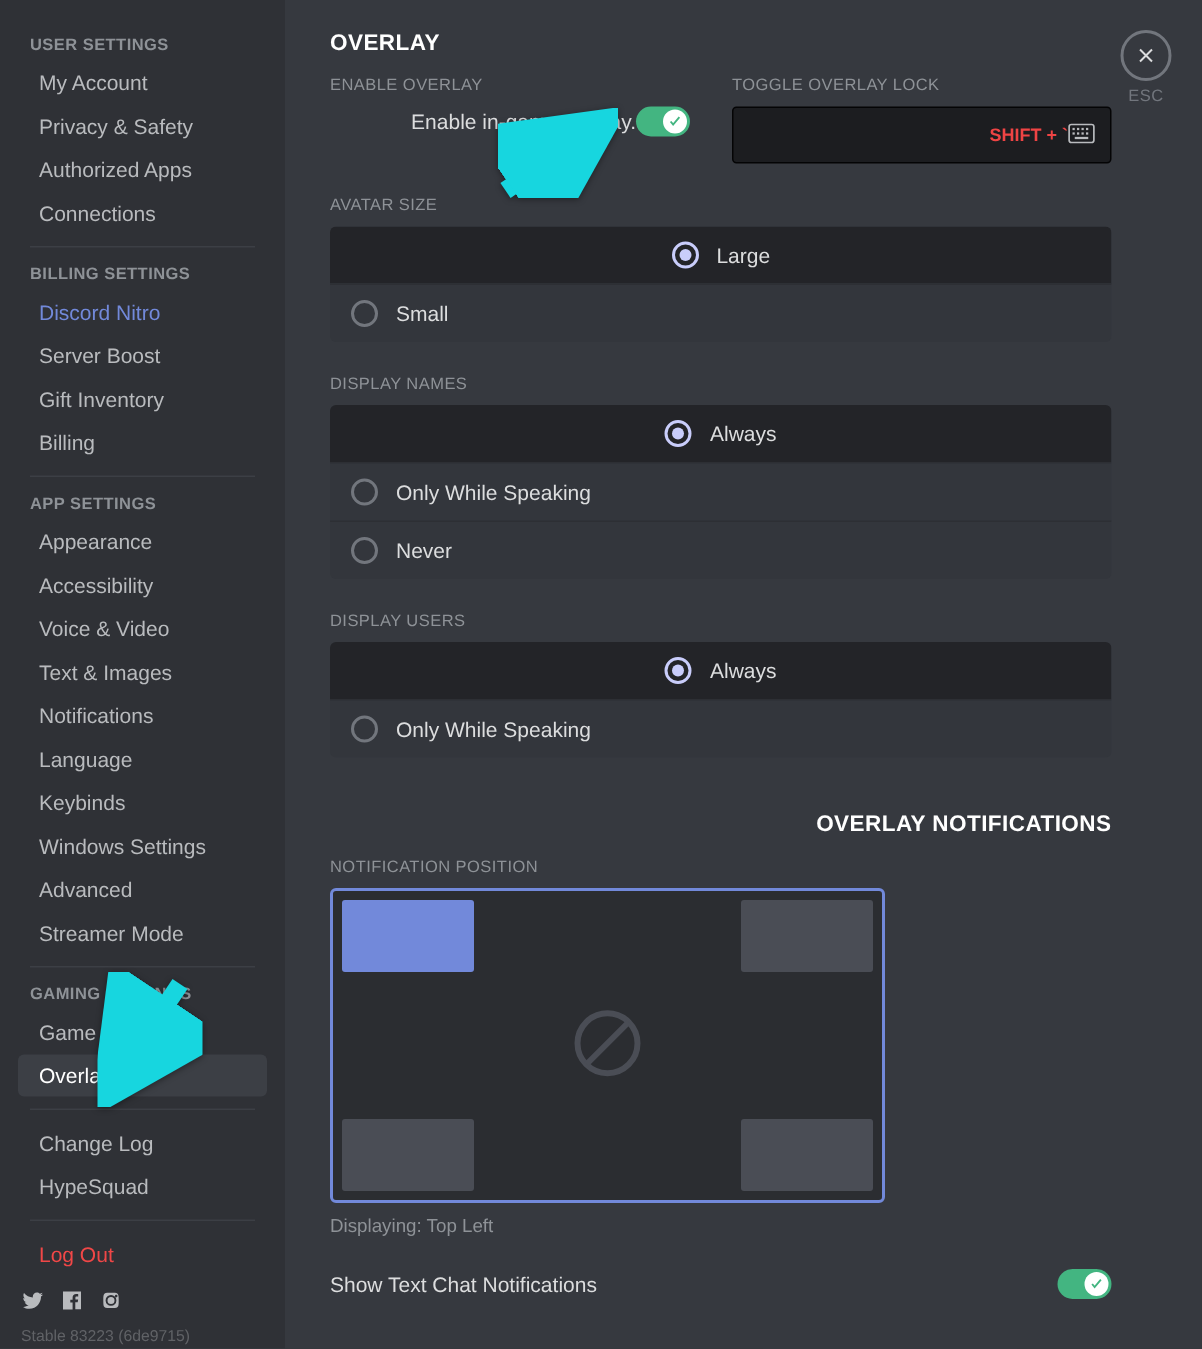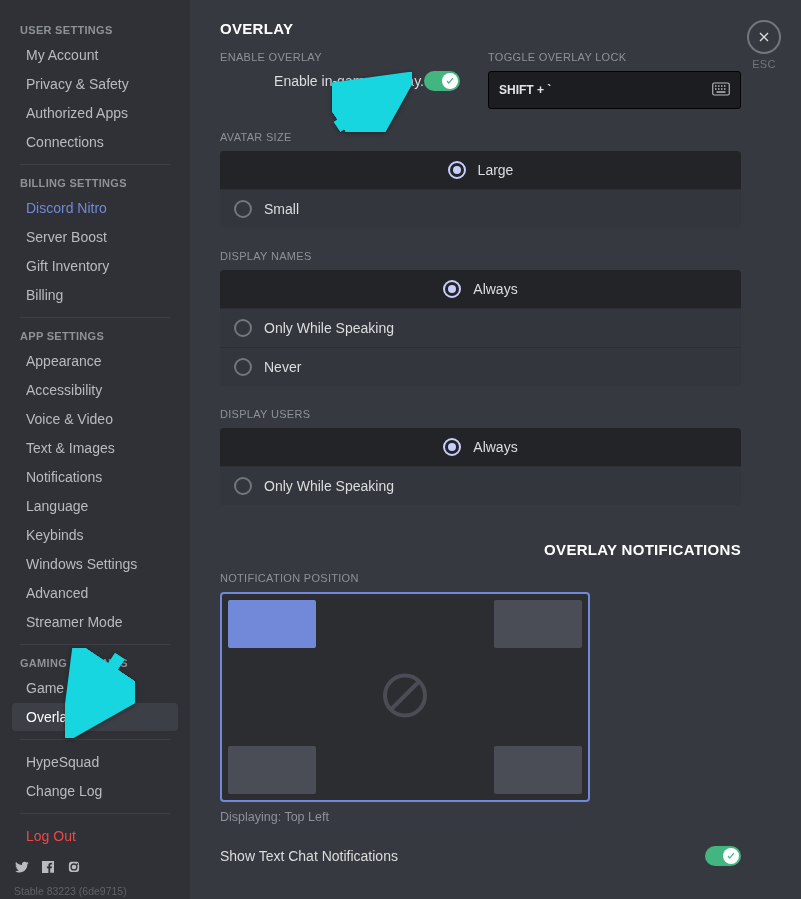--- a/index.html
+++ b/index.html
@@ -28,21 +28,21 @@
   h2.section{font-size:15px;font-weight:700;color:#fff;margin:36px 0 14px 0;letter-spacing:.3px;text-align:right;}
   .field-label{font-size:11px;font-weight:400;color:#8e9297;letter-spacing:.3px;margin-bottom:8px;}
   .row{display:flex;gap:18px;align-items:flex-start;}
   .col{flex:1;}
   .enable-row{display:flex;align-items:center;justify-content:flex-end;max-width:240px;}
   .enable-text{color:#dcddde;font-size:14px;}
   .toggle{width:36px;height:20px;border-radius:12px;position:relative;cursor:pointer;background:#43b581;}
   .toggle-knob{position:absolute;top:2px;width:16px;height:16px;border-radius:50%;background:#fff;display:flex;align-items:center;justify-content:center;}
   .toggle .toggle-knob{right:2px;}
   .toggle-knob svg{width:10px;height:10px;}
-  .keybind-box{height:38px;background:#1c1d20;border:1px solid #040405;border-radius:3px;display:flex;align-items:center;justify-content:space-between;padding:0 10px;color:#e5e5e5;font-size:12px;font-weight:600;}
+  .keybind-box{height:38px;background:#1c1d20;border:1px solid #040405;border-radius:3px;display:flex;align-items:center;justify-content:flex-end;padding:0 10px;color:#ef4444;font-size:12px;font-weight:600;}
   .kb-icon svg{width:18px;height:14px;fill:#b9bbbe;}
   .radio-group{border-radius:4px;overflow:hidden;}
   .radio-row{display:flex;align-items:center;gap:12px;padding:10px 14px;background:#33363c;border-top:1px solid #2d2f34;cursor:pointer;}
   .radio-group .radio-row:first-child{border-top:none;justify-content:center;}
   .radio-row.selected{background:#232428;}
   .radio{width:18px;height:18px;border:2px solid #72767d;border-radius:50%;position:relative;flex-shrink:0;}
   .radio-row.selected .radio{border-color:#c9cdfb;}
   .radio-row.selected .radio::after{content:"";position:absolute;inset:3px;border-radius:50%;background:#c9cdfb;}
   .radio-label{color:#dcddde;}
   .group-block{margin-top:22px;}
@@ -86,22 +86,22 @@
         <div class="sb-item">Language</div>
         <div class="sb-item">Keybinds</div>
         <div class="sb-item">Windows Settings</div>
         <div class="sb-item">Advanced</div>
         <div class="sb-item">Streamer Mode</div>
         <div class="sb-sep"></div>
         <div class="sb-header">GAMING SETTINGS</div>
         <div class="sb-item">Game Activity</div>
         <div class="sb-item active">Overlay</div>
         <div class="sb-sep"></div>
+        <div class="sb-item">Change Log</div>
         <div class="sb-item">HypeSquad</div>
-        <div class="sb-item">Change Log</div>
         <div class="sb-sep"></div>
         <div class="sb-item logout">Log Out</div>
       </div>
     <div class="sb-footer">
       <div class="sb-socials">
         <span><svg viewBox="0 0 24 24">
               <path d="M22 5.9c-.7.3-1.5.6-2.3.7.8-.5 1.5-1.3 1.8-2.3-.8.5-1.7.8-2.6 1-.8-.8-1.8-1.3-3-1.3-2.3 0-4.1 1.9-4.1 4.1 0 .3 0 .6.1.9C8.3 8.9 5.1 7.2 3 4.6c-.4.6-.6 1.3-.6 2.1 0 1.4.7 2.7 1.8 3.4-.7 0-1.3-.2-1.9-.5v.1c0 2 1.4 3.7 3.3 4-.3.1-.7.1-1.1.1-.3 0-.5 0-.8-.1.5 1.6 2.1 2.8 3.9 2.9-1.4 1.1-3.2 1.8-5.2 1.8H2c1.8 1.2 4 1.9 6.3 1.9 7.5 0 11.7-6.3 11.7-11.7v-.5c.8-.6 1.5-1.3 2-2.2z"></path>
             </svg></span>
         <span><svg viewBox="0 0 24 24">
               <path d="M21 3H3v18h9.6v-7h-2.3v-2.7h2.3V9.2c0-2.3 1.4-3.6 3.5-3.6 1 0 1.9.1 2.1.1v2.4h-1.4c-1.1 0-1.4.5-1.4 1.3v1.7h2.7l-.4 2.7h-2.4v7H21V3z"></path>

